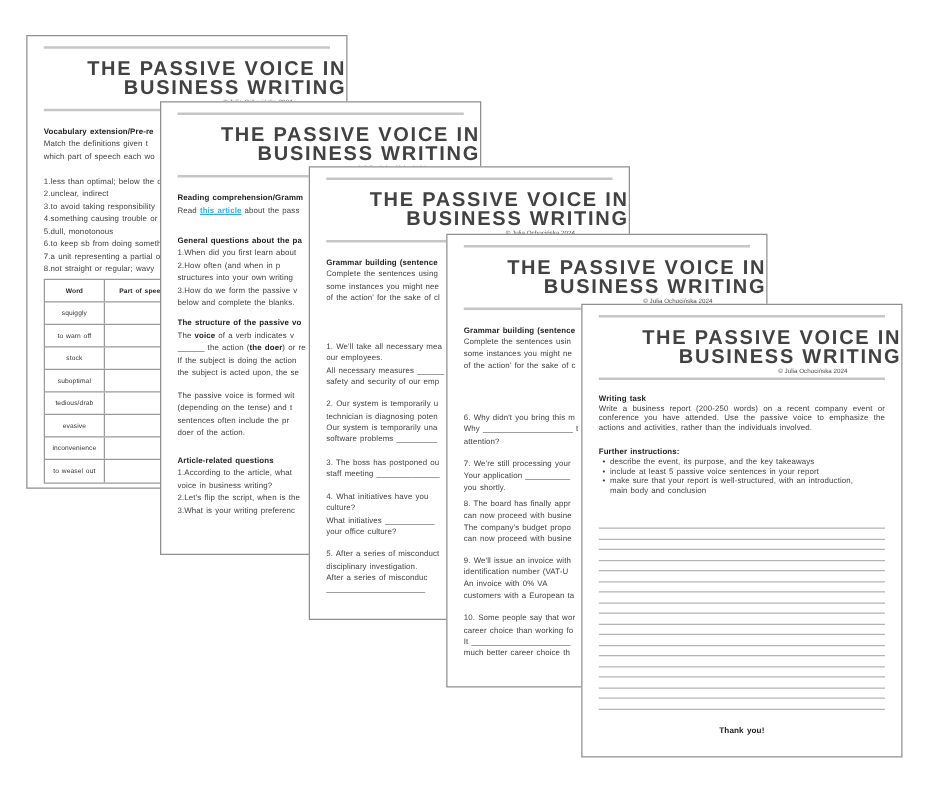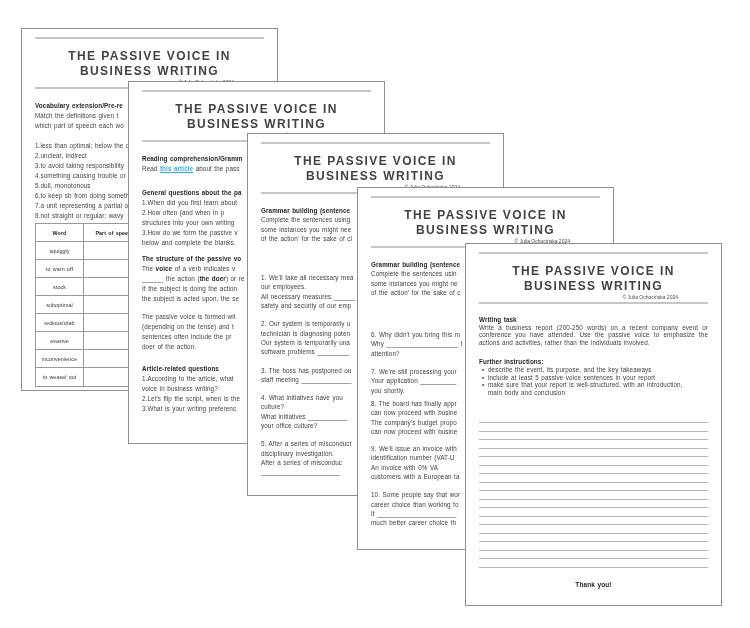--- a/index.html
+++ b/index.html
@@ -7,21 +7,21 @@
           font-family:"Liberation Sans",sans-serif;}
   .page{position:absolute;width:257px;height:363px;background:#ffffff;
         border:1px solid #8f8f8f;box-sizing:border-box;}
   #p1{left:21px;top:28px;z-index:1;}
   #p2{left:128px;top:81px;z-index:2;}
   #p3{left:247px;top:133px;z-index:3;}
   #p4{left:357px;top:187px;z-index:4;}
   #p5{left:465px;top:243px;z-index:5;}
   .rule{height:2px;background:#c6c6c6;margin:0 13px;}
   .r1{margin-top:8px;}
-  .ptitle{margin-top:10px;text-align:center;font-size:12px;line-height:14.5px;
+  .ptitle{margin-top:10px;text-align:right;font-size:16px;line-height:14.5px;
           font-weight:bold;letter-spacing:1.4px;color:#424242;}
   .copyright{margin:1px 43px 0 0;text-align:right;font-size:5px;line-height:6px;color:#4a4a4a;}
   .r2{margin-top:2px;}
   .content{margin-top:12px;padding:0 13px;font-size:6.3px;color:#3e3e3e;
            word-spacing:0.6px;letter-spacing:0.1px;}
   .ln{line-height:10px;white-space:nowrap;overflow:hidden;}
   .lh93 .ln{line-height:9.3px;}
   .lh76 .ln{line-height:7.6px;}
   .h{font-weight:bold;color:#1e1e1e;}
   .strong{font-weight:bold;color:#1e1e1e;}

